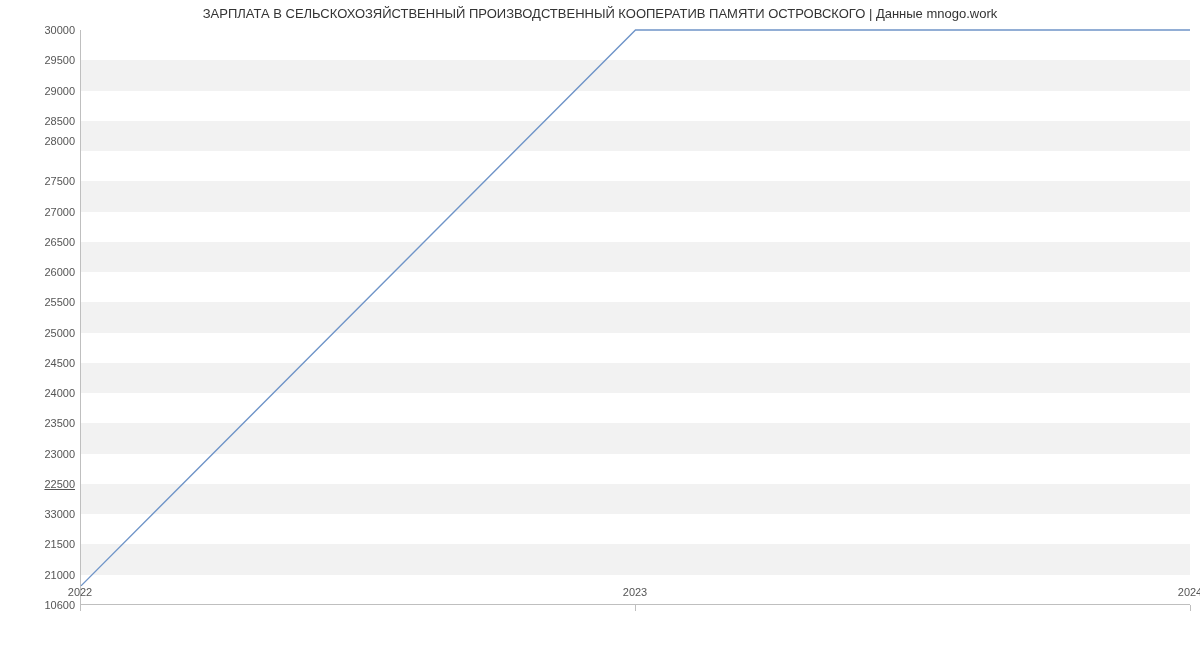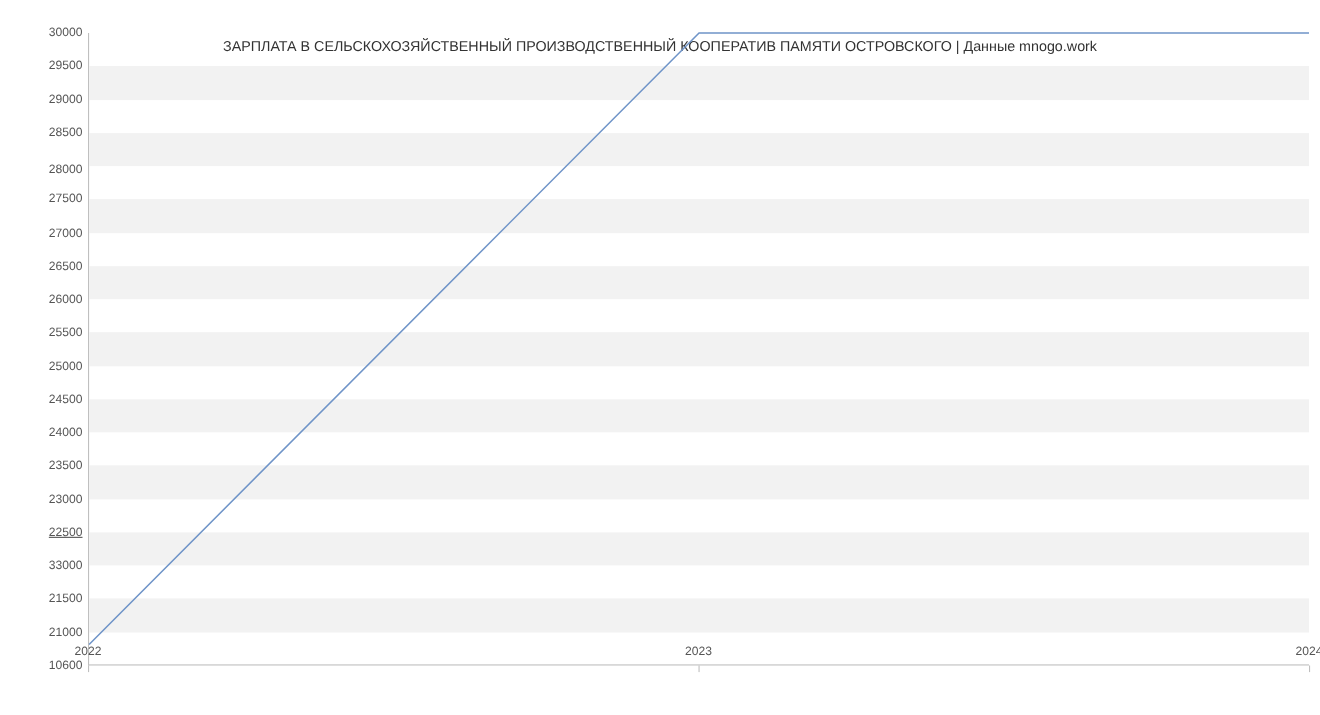--- a/index.html
+++ b/index.html
@@ -19,21 +19,20 @@
     height: 650px;
   }
   .title {
     position: absolute;
     top: 6px;
     left: 0;
     width: 1200px;
     text-align: center;
     font-size: 13px;
     color: #333333;
-    margin-top: 28px;
   }
   .plot {
     position: absolute;
     left: 80px;
     top: 30px;
     width: 1110px;
     height: 575px;
     border-left: 1px solid #bfbfbf;
     border-bottom: 1px solid #bfbfbf;
     box-sizing: border-box;
@@ -108,21 +107,21 @@
     <div class="y-label" style="top: 453.684px;">23000</div>
     <div class="y-label" style="top: 423.421px;">23500</div>
     <div class="y-label" style="top: 393.158px;">24000</div>
     <div class="y-label" style="top: 362.895px;">24500</div>
     <div class="y-label" style="top: 332.632px;">25000</div>
     <div class="y-label" style="top: 302.368px;">25500</div>
     <div class="y-label" style="top: 272.105px;">26000</div>
     <div class="y-label" style="top: 241.842px;">26500</div>
     <div class="y-label" style="top: 211.579px;">27000</div>
     <div class="y-label" style="top: 181.316px;">27500</div>
-    <div class="y-label" style="top: 154px;">28000</div>
+    <div class="y-label" style="top: 141px;">28000</div>
     <div class="y-label" style="top: 120.789px;">28500</div>
     <div class="y-label" style="top: 90.5263px;">29000</div>
     <div class="y-label" style="top: 60.2632px;">29500</div>
     <div class="y-label" style="top: 30px;">30000</div>
     <div class="x-tick" style="left: 80px;"></div>
     <div class="x-label" style="left: 80px;">2022</div>
     <div class="x-tick" style="left: 635px;"></div>
     <div class="x-label" style="left: 635px;">2023</div>
     <div class="x-tick" style="left: 1190px;"></div>
     <div class="x-label" style="left: 1190px;">2024</div>

